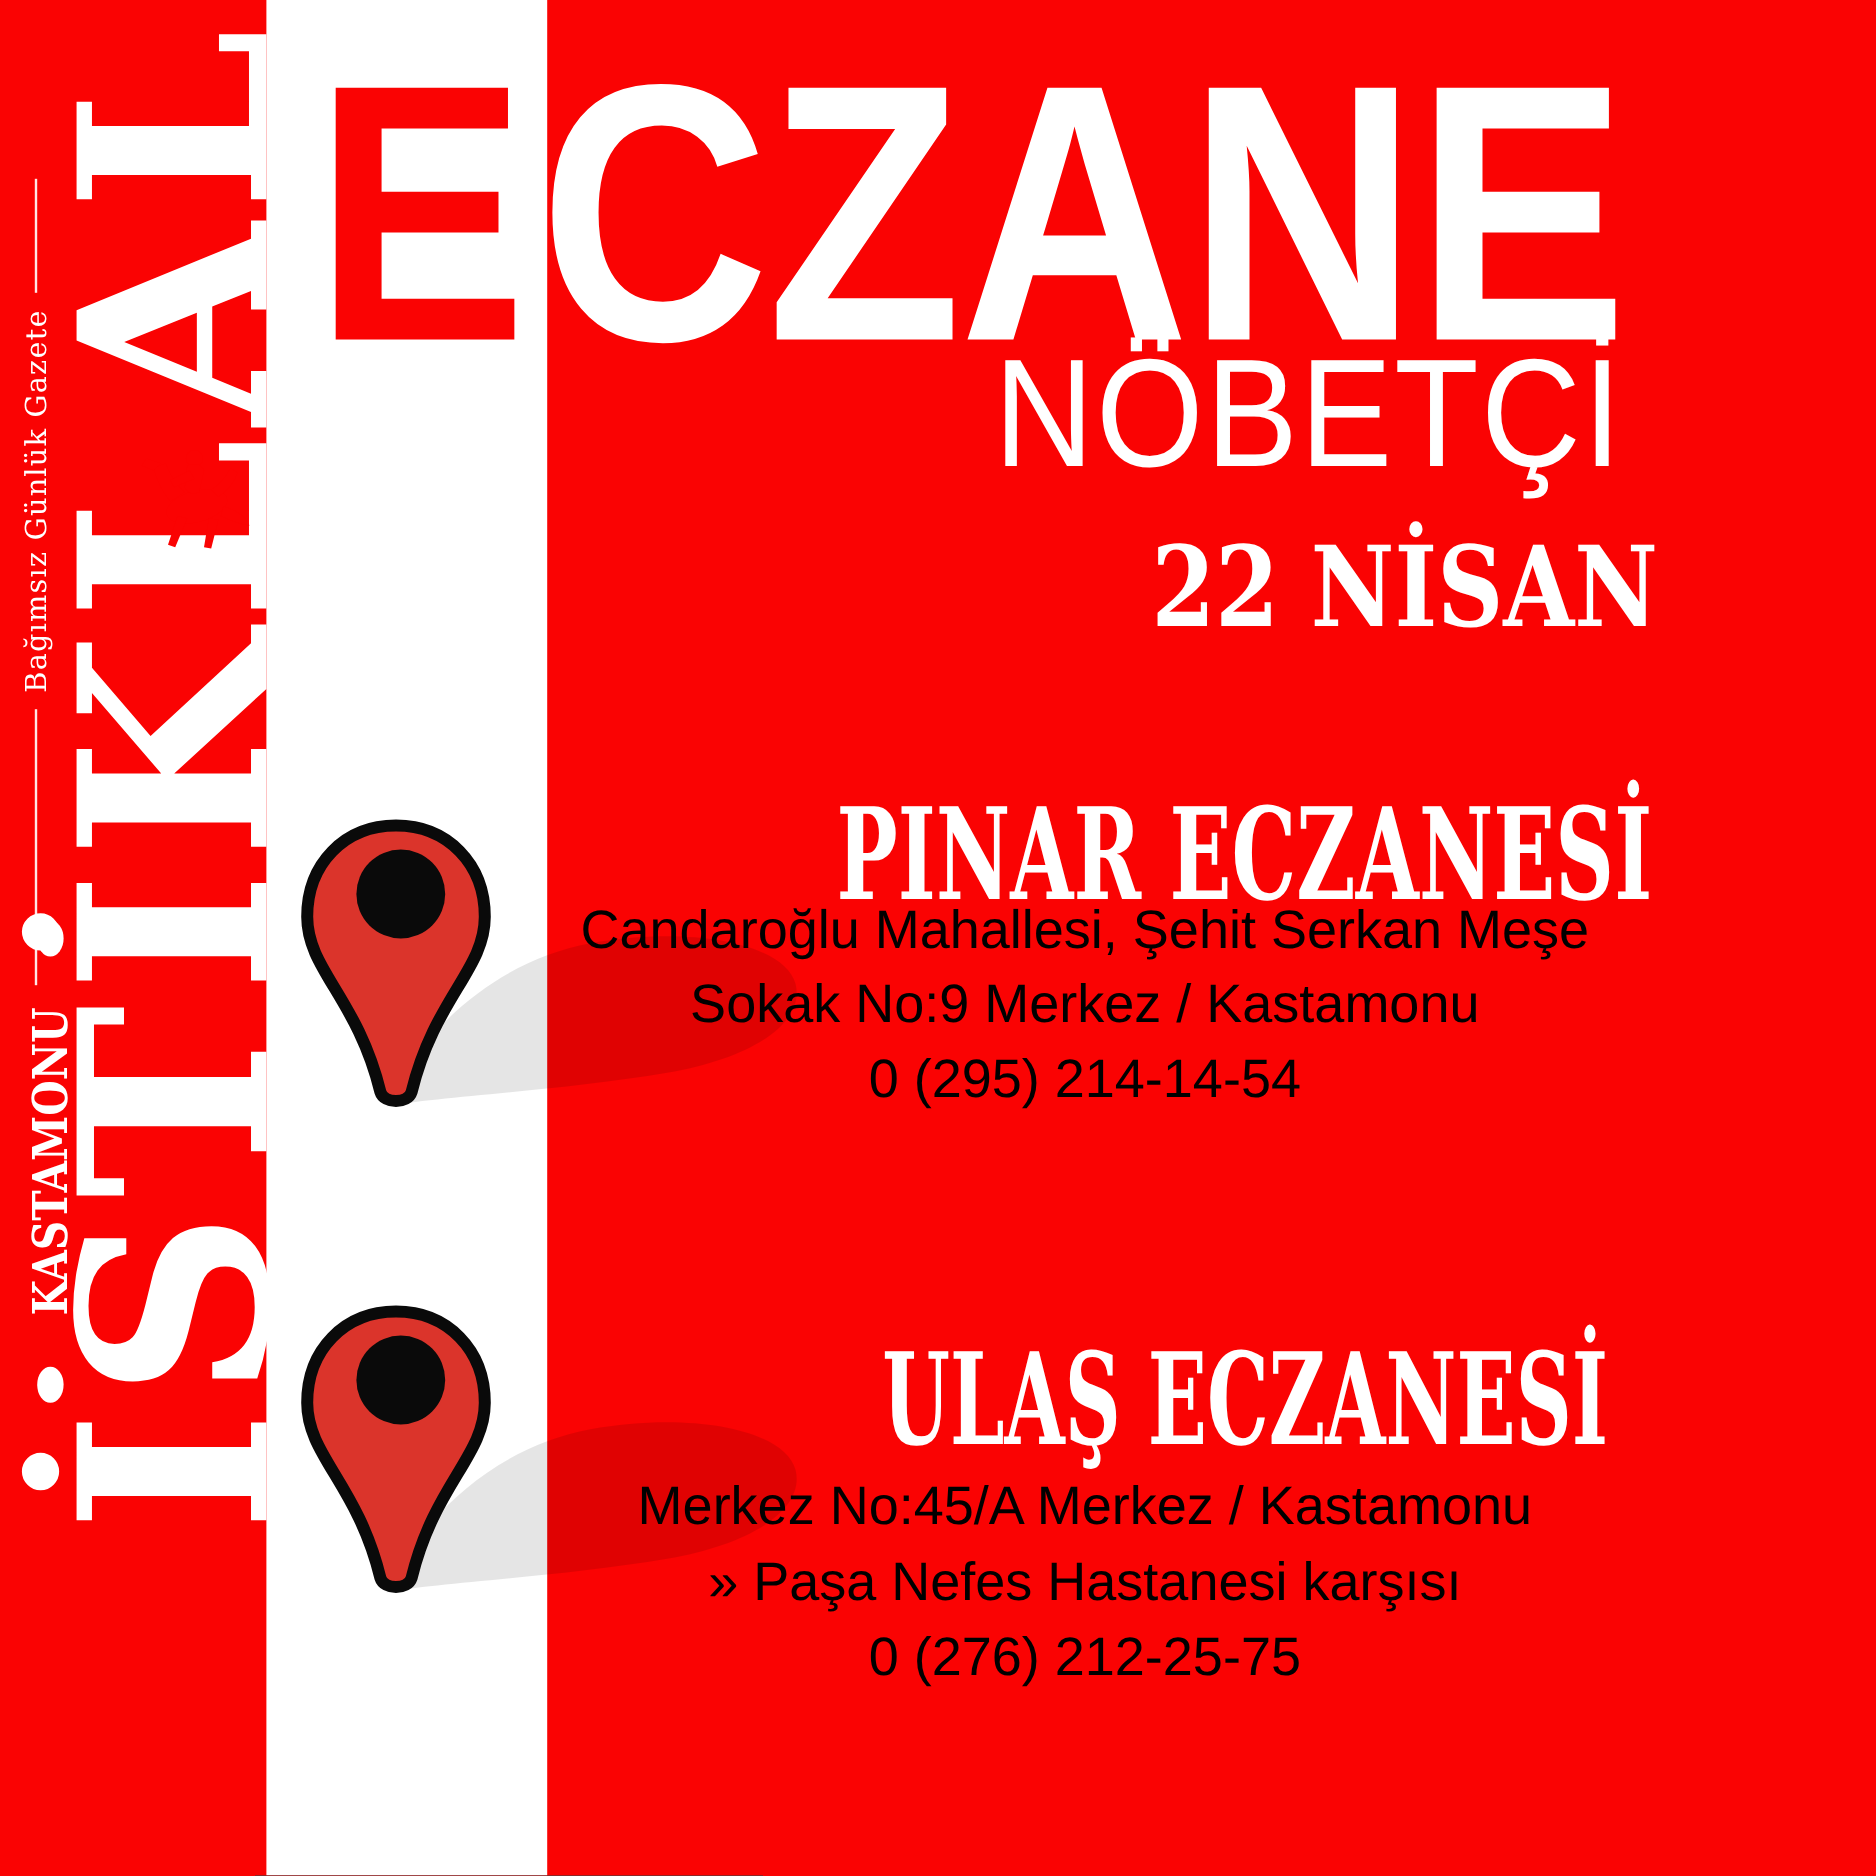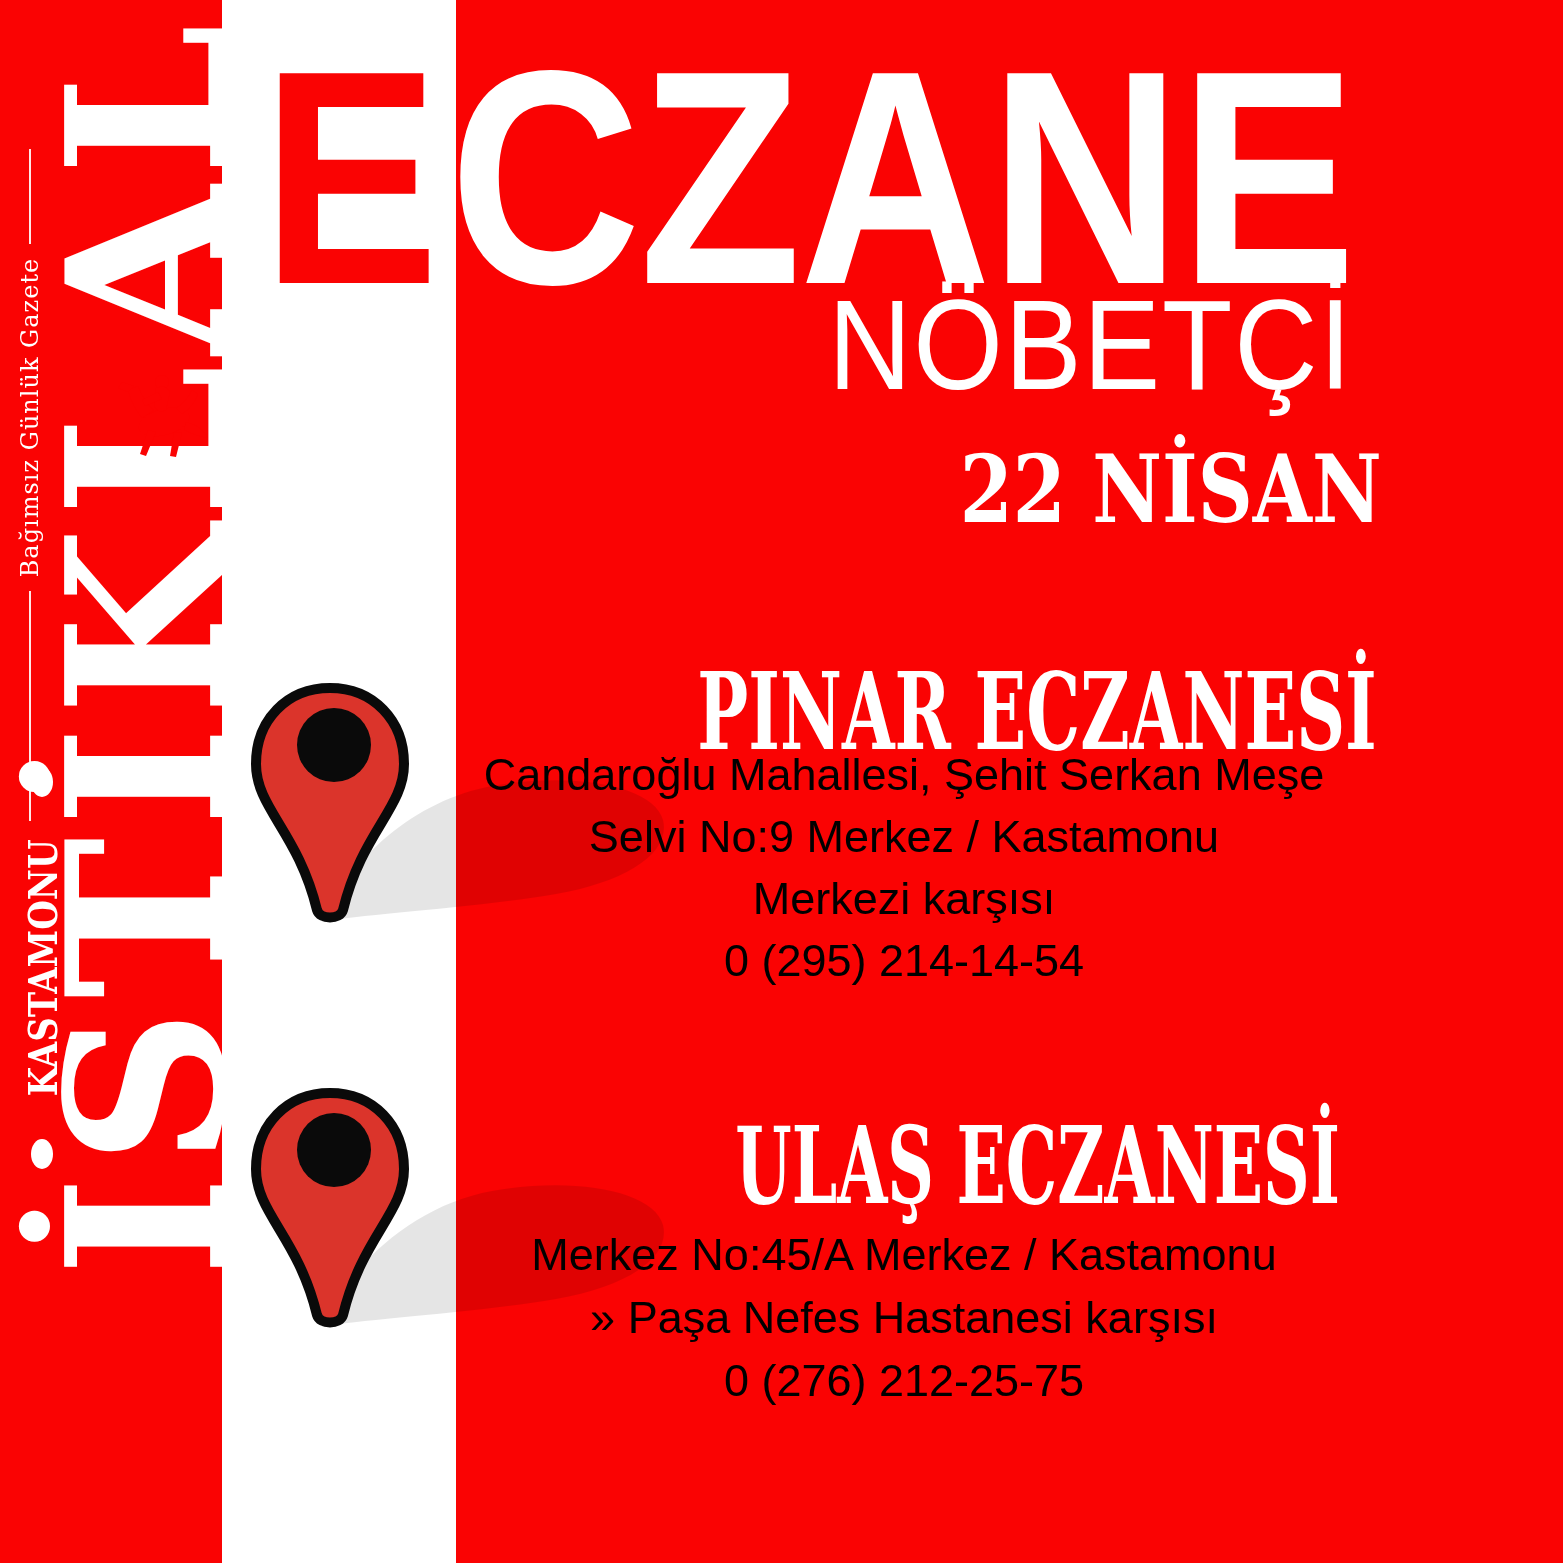--- a/index.html
+++ b/index.html
@@ -136,22 +136,21 @@
 
   <svg class="pin pin2" viewBox="0 0 450 300" aria-hidden="true">
     <path d="M92,274 C120,210 185,152 262,138 C345,123 424,138 433,172 C441,205 396,234 326,246 C238,261 132,266 92,274 Z" fill="rgba(0,0,0,0.10)"></path>
     <path d="M100,40 C57,40 26,72 26,116 C26,160 68,184 87,262 C90,272 110,272 113,262 C132,184 174,160 174,116 C174,72 143,40 100,40 Z" fill="#DB342B" stroke="#0A0A0A" stroke-width="10"></path>
     <circle cx="104" cy="97" r="37" fill="#0A0A0A"></circle>
   </svg>
 
   <h2 class="ph-name p1-name"><span class="inner">PINAR ECZANESİ</span></h2>
   <div class="addr p1-addr">
     <div>Candaroğlu Mahallesi, Şehit Serkan Meşe</div>
-    <div>Selvi No:9 Merkez / Kastamonu</div>
-    <div>Merkezi karşısı</div>
+    <div>Sokak No:9 Merkez / Kastamonu</div>
     <div>0 (295) 214-14-54</div>
   </div>
 
   <h2 class="ph-name p2-name"><span class="inner">ULAŞ ECZANESİ</span></h2>
   <div class="addr p2-addr">
     <div>Merkez No:45/A Merkez / Kastamonu</div>
     <div>» Paşa Nefes Hastanesi karşısı</div>
     <div>0 (276) 212-25-75</div>
   </div>
 

